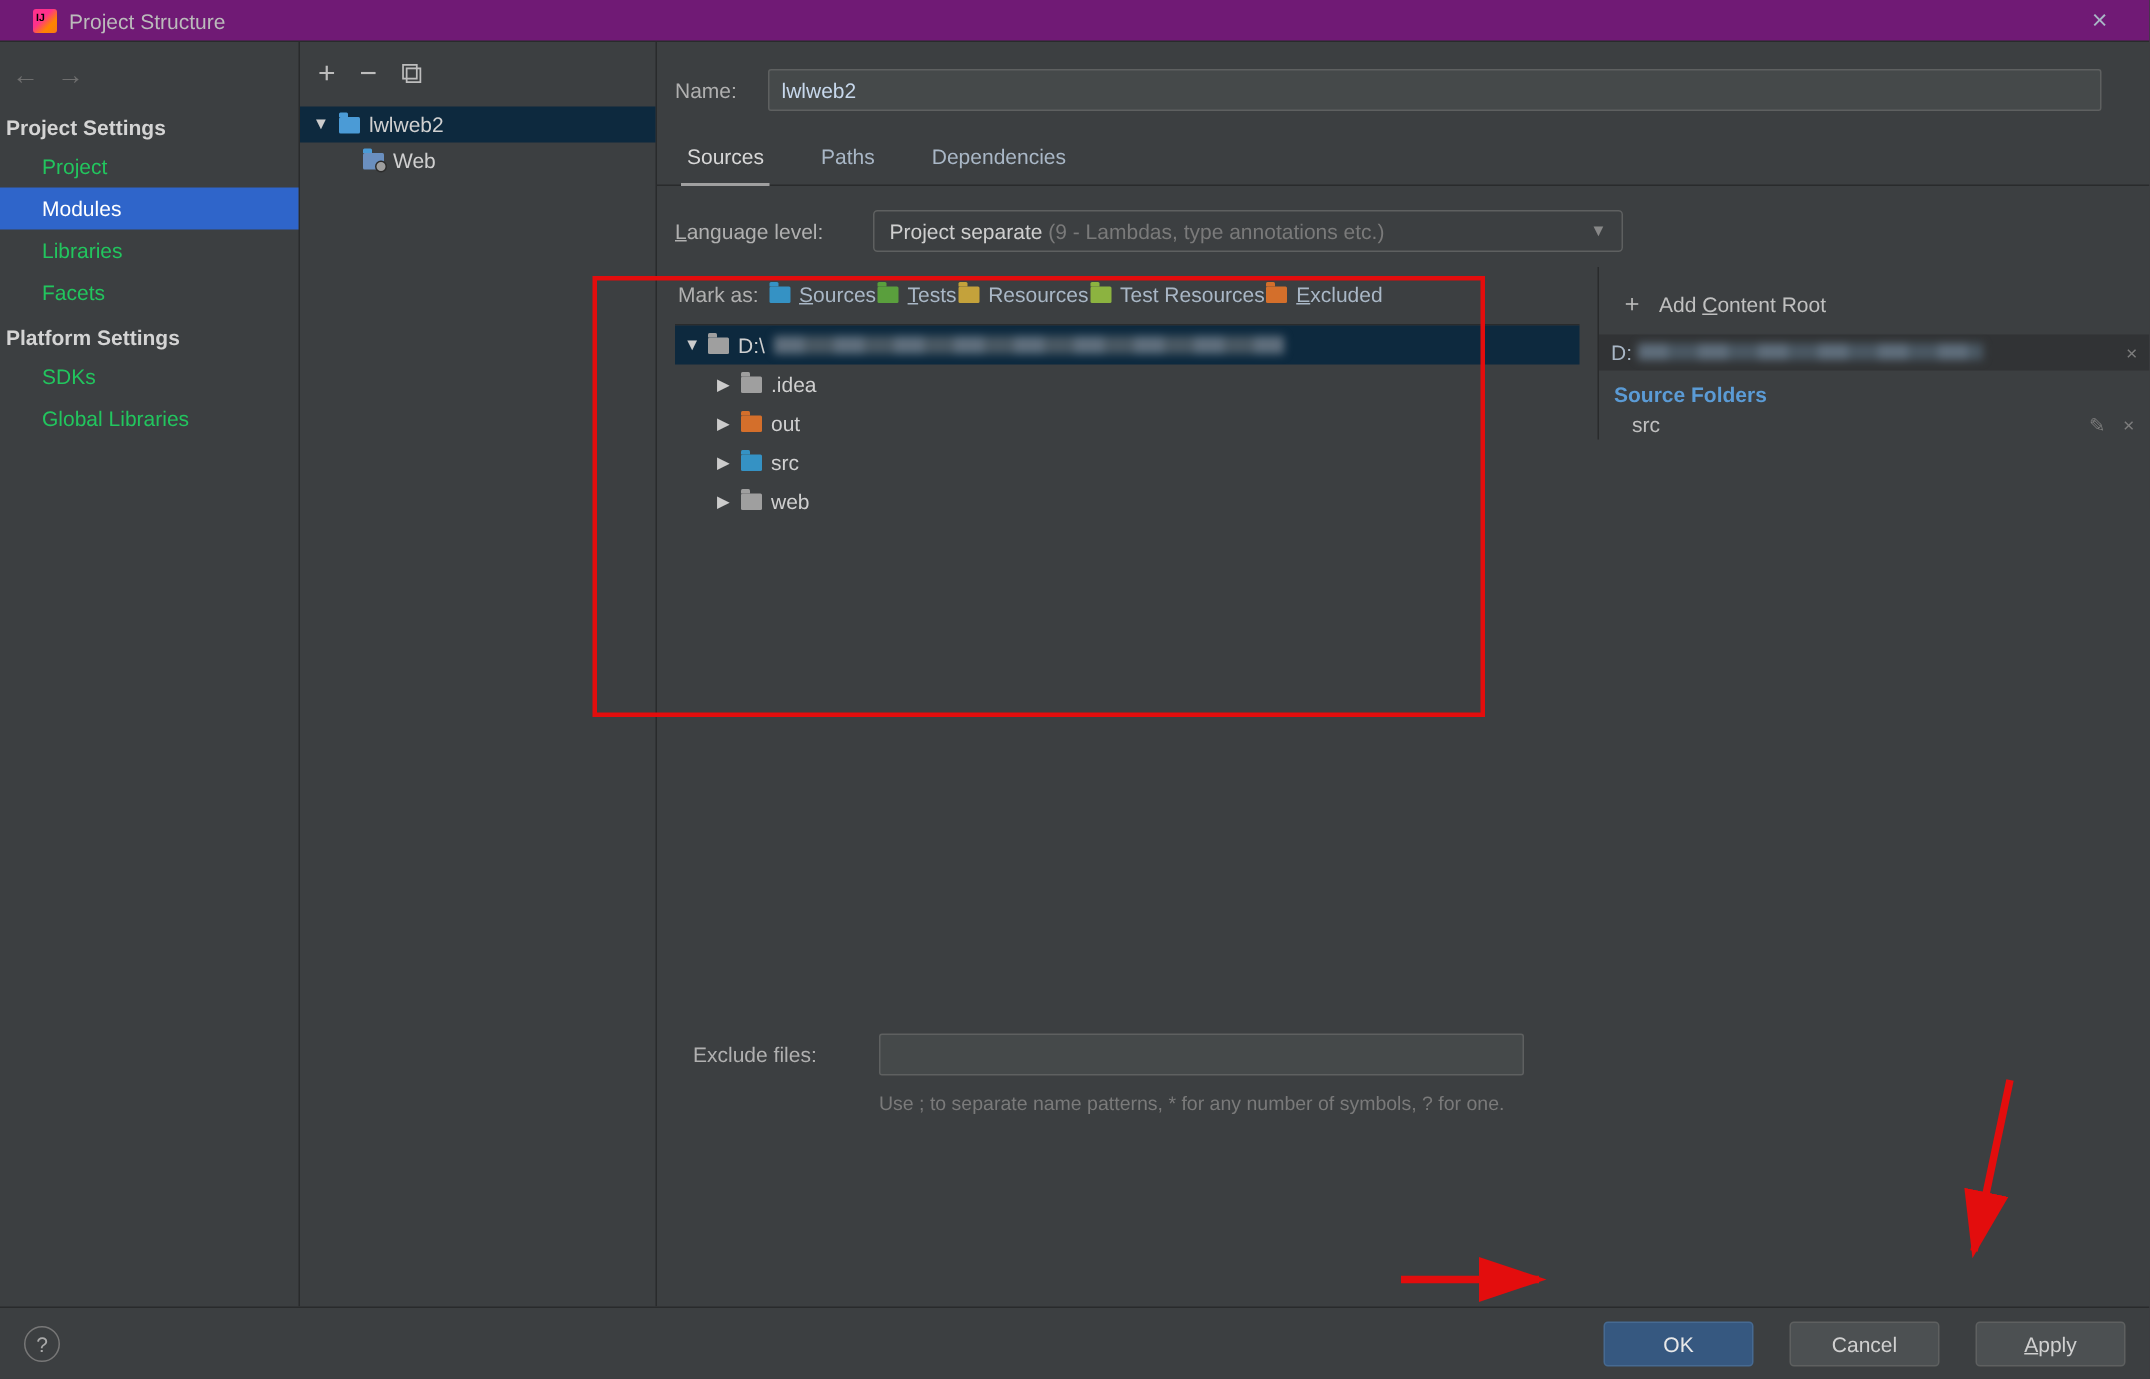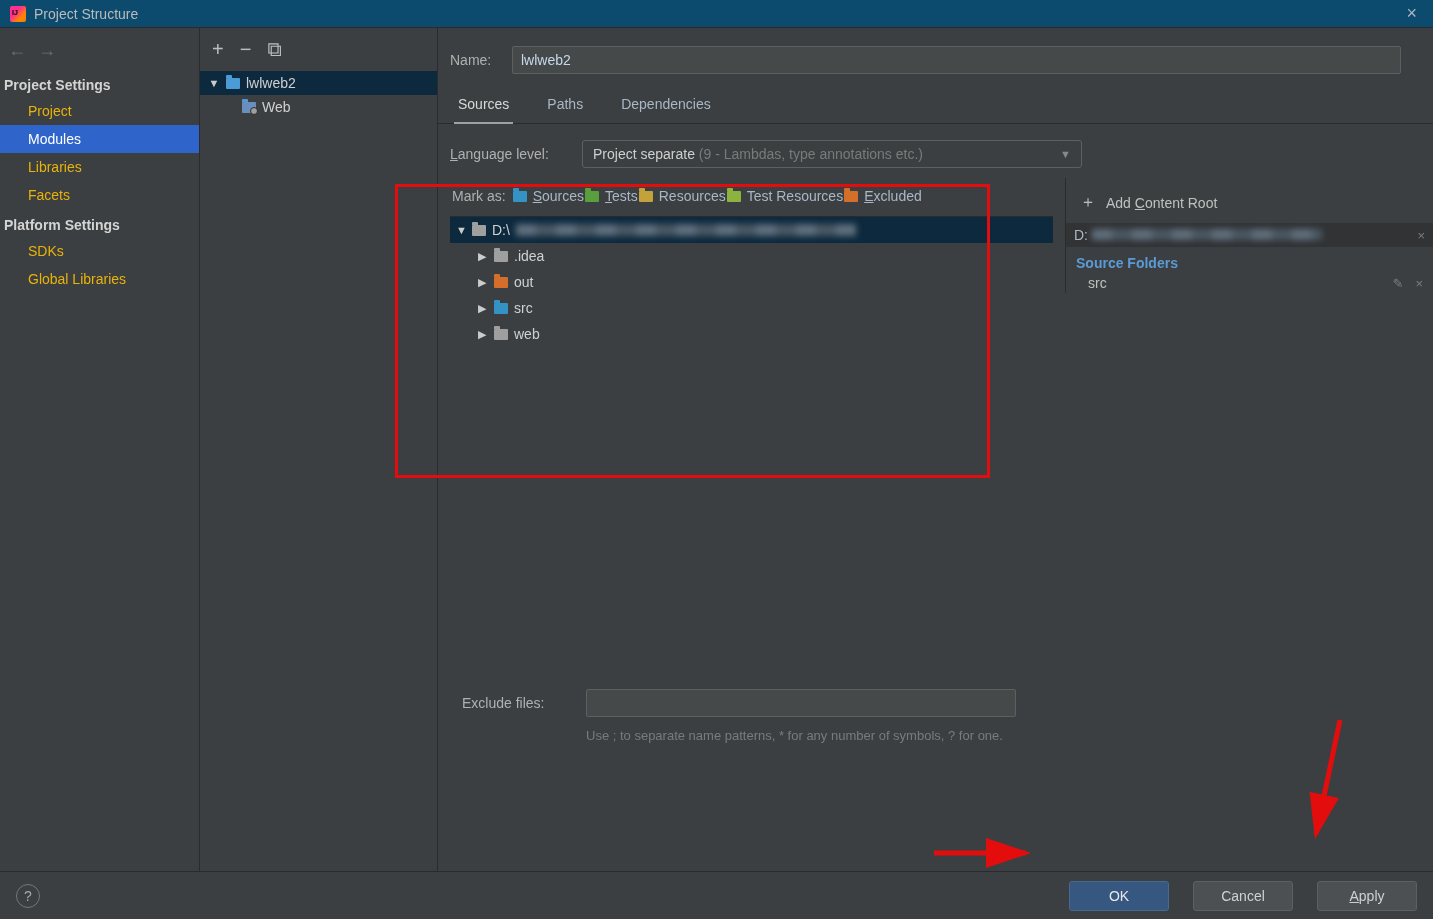--- a/index.html
+++ b/index.html
@@ -10,22 +10,22 @@
     font-size: 13px;
     color: #a9b7c6;
     overflow: hidden;
     position: relative;
   }
 
   
   .title-bar {
     height: 28px;
     display: flex; align-items: center;
-    padding: 0 10px;
-    background: #0c4a6e;
+    padding: 0 22px;
+    background: #701a75;
     border-bottom: 1px solid #292b2c;
     justify-content: space-between;
   }
   .title-left { display: flex; align-items: center; gap: 8px; }
   .app-icon {
     width: 16px; height: 16px;
     background: linear-gradient(135deg,#ff318c 0%, #ff318c 40%, #fe8500 70%, #f97a12 100%);
     border-radius: 2px;
     position: relative;
   }
@@ -40,21 +40,21 @@
   .columns { display:flex; height: calc(100% - 28px - 48px); }
   .left-nav { width: 200px; border-right:1px solid #292b2c; }
   .mid-tree { width: 238px; border-right:1px solid #292b2c; display:flex; flex-direction:column;}
   .right-pane { flex:1; display:flex; flex-direction:column; padding:0; }
 
   
   .nav-header-row { display:flex; align-items:center; gap:12px; padding:12px 8px 8px 8px;}
   .nav-arrow { color:#6e6e6e; font-size:18px; cursor:pointer;}
   .nav-section-title { color:#d4d4d4; font-weight:bold; font-size:14px; padding:8px 4px 4px 4px; }
   .nav-item {
-    padding:6px 6px 6px 28px; color:#eab308; font-size:14px; cursor:pointer;
+    padding:6px 6px 6px 28px; color:#22c55e; font-size:14px; cursor:pointer;
   }
   .nav-item.selected { background:#2f65ca; color:#ffffff; }
 
   
   .toolbar { display:flex; align-items:center; gap:16px; padding:10px 12px; color:#bdbdbd; font-size:20px;}
   .tb-btn { cursor:pointer; }
   .tree-area { flex:1; }
   .tree-row {
     display:flex; align-items:center; gap:6px; padding:4px 6px 4px 8px;
     font-size:14px; color:#d0d0d0; cursor:pointer;

